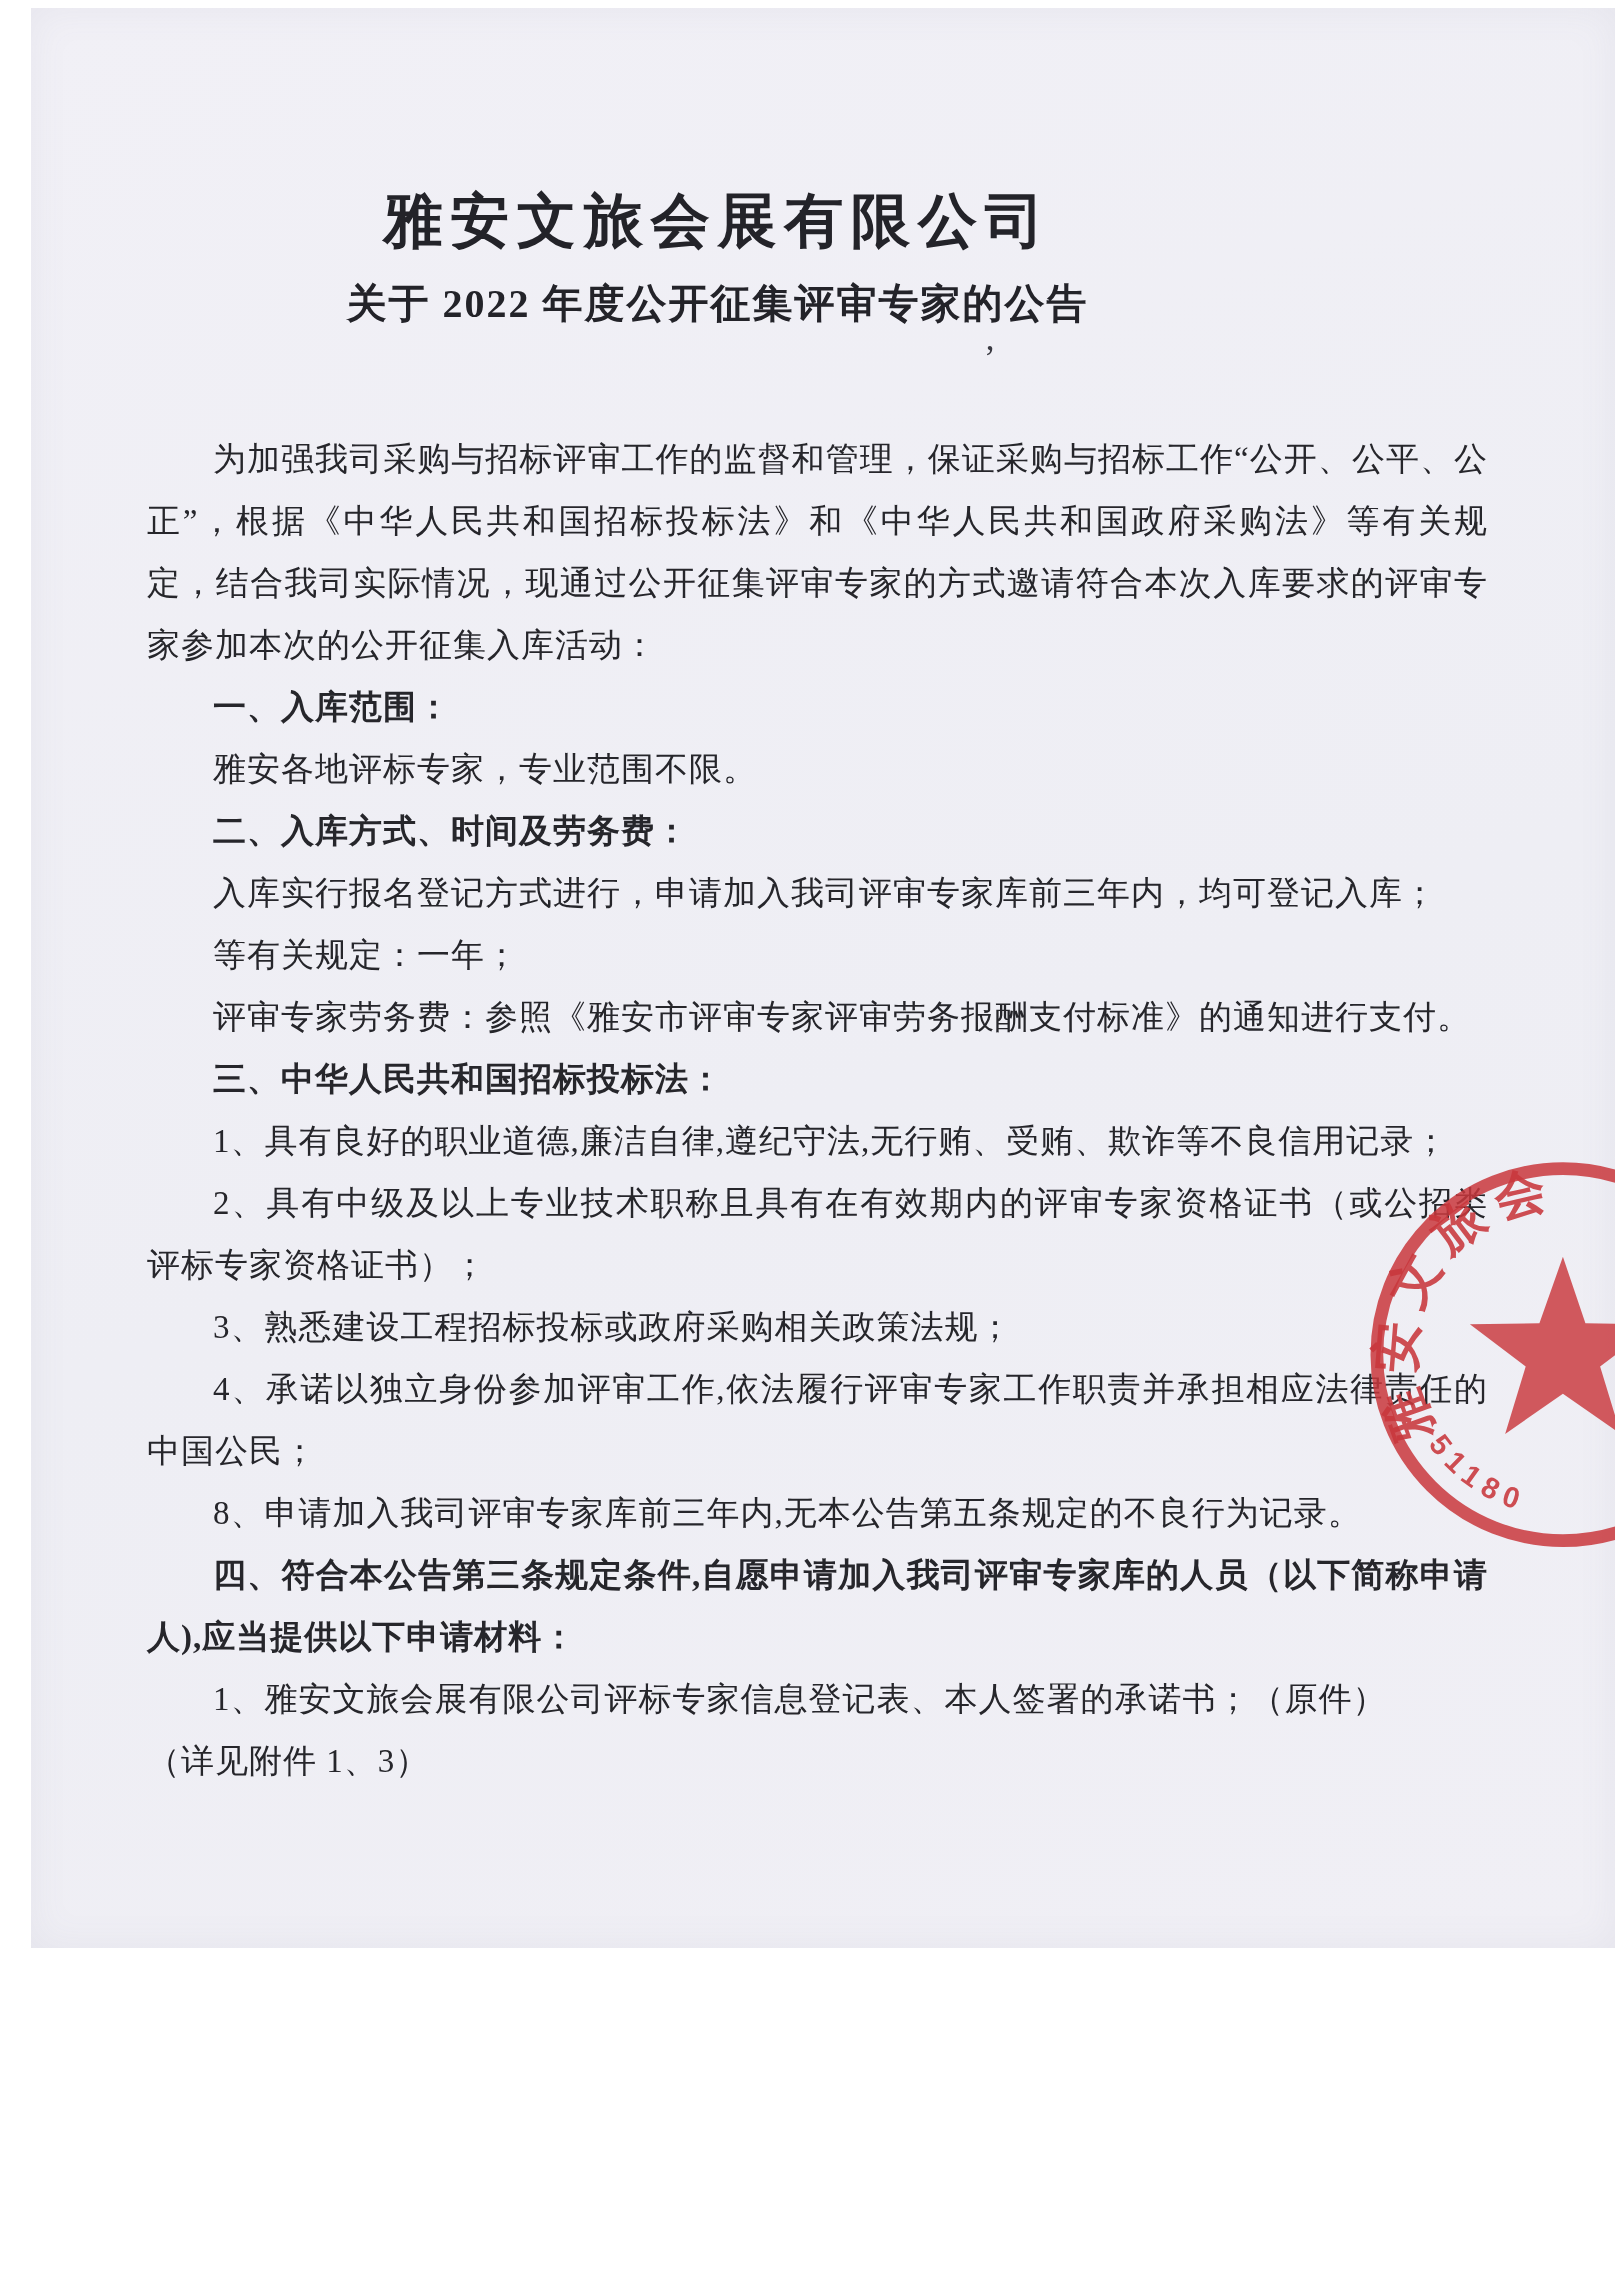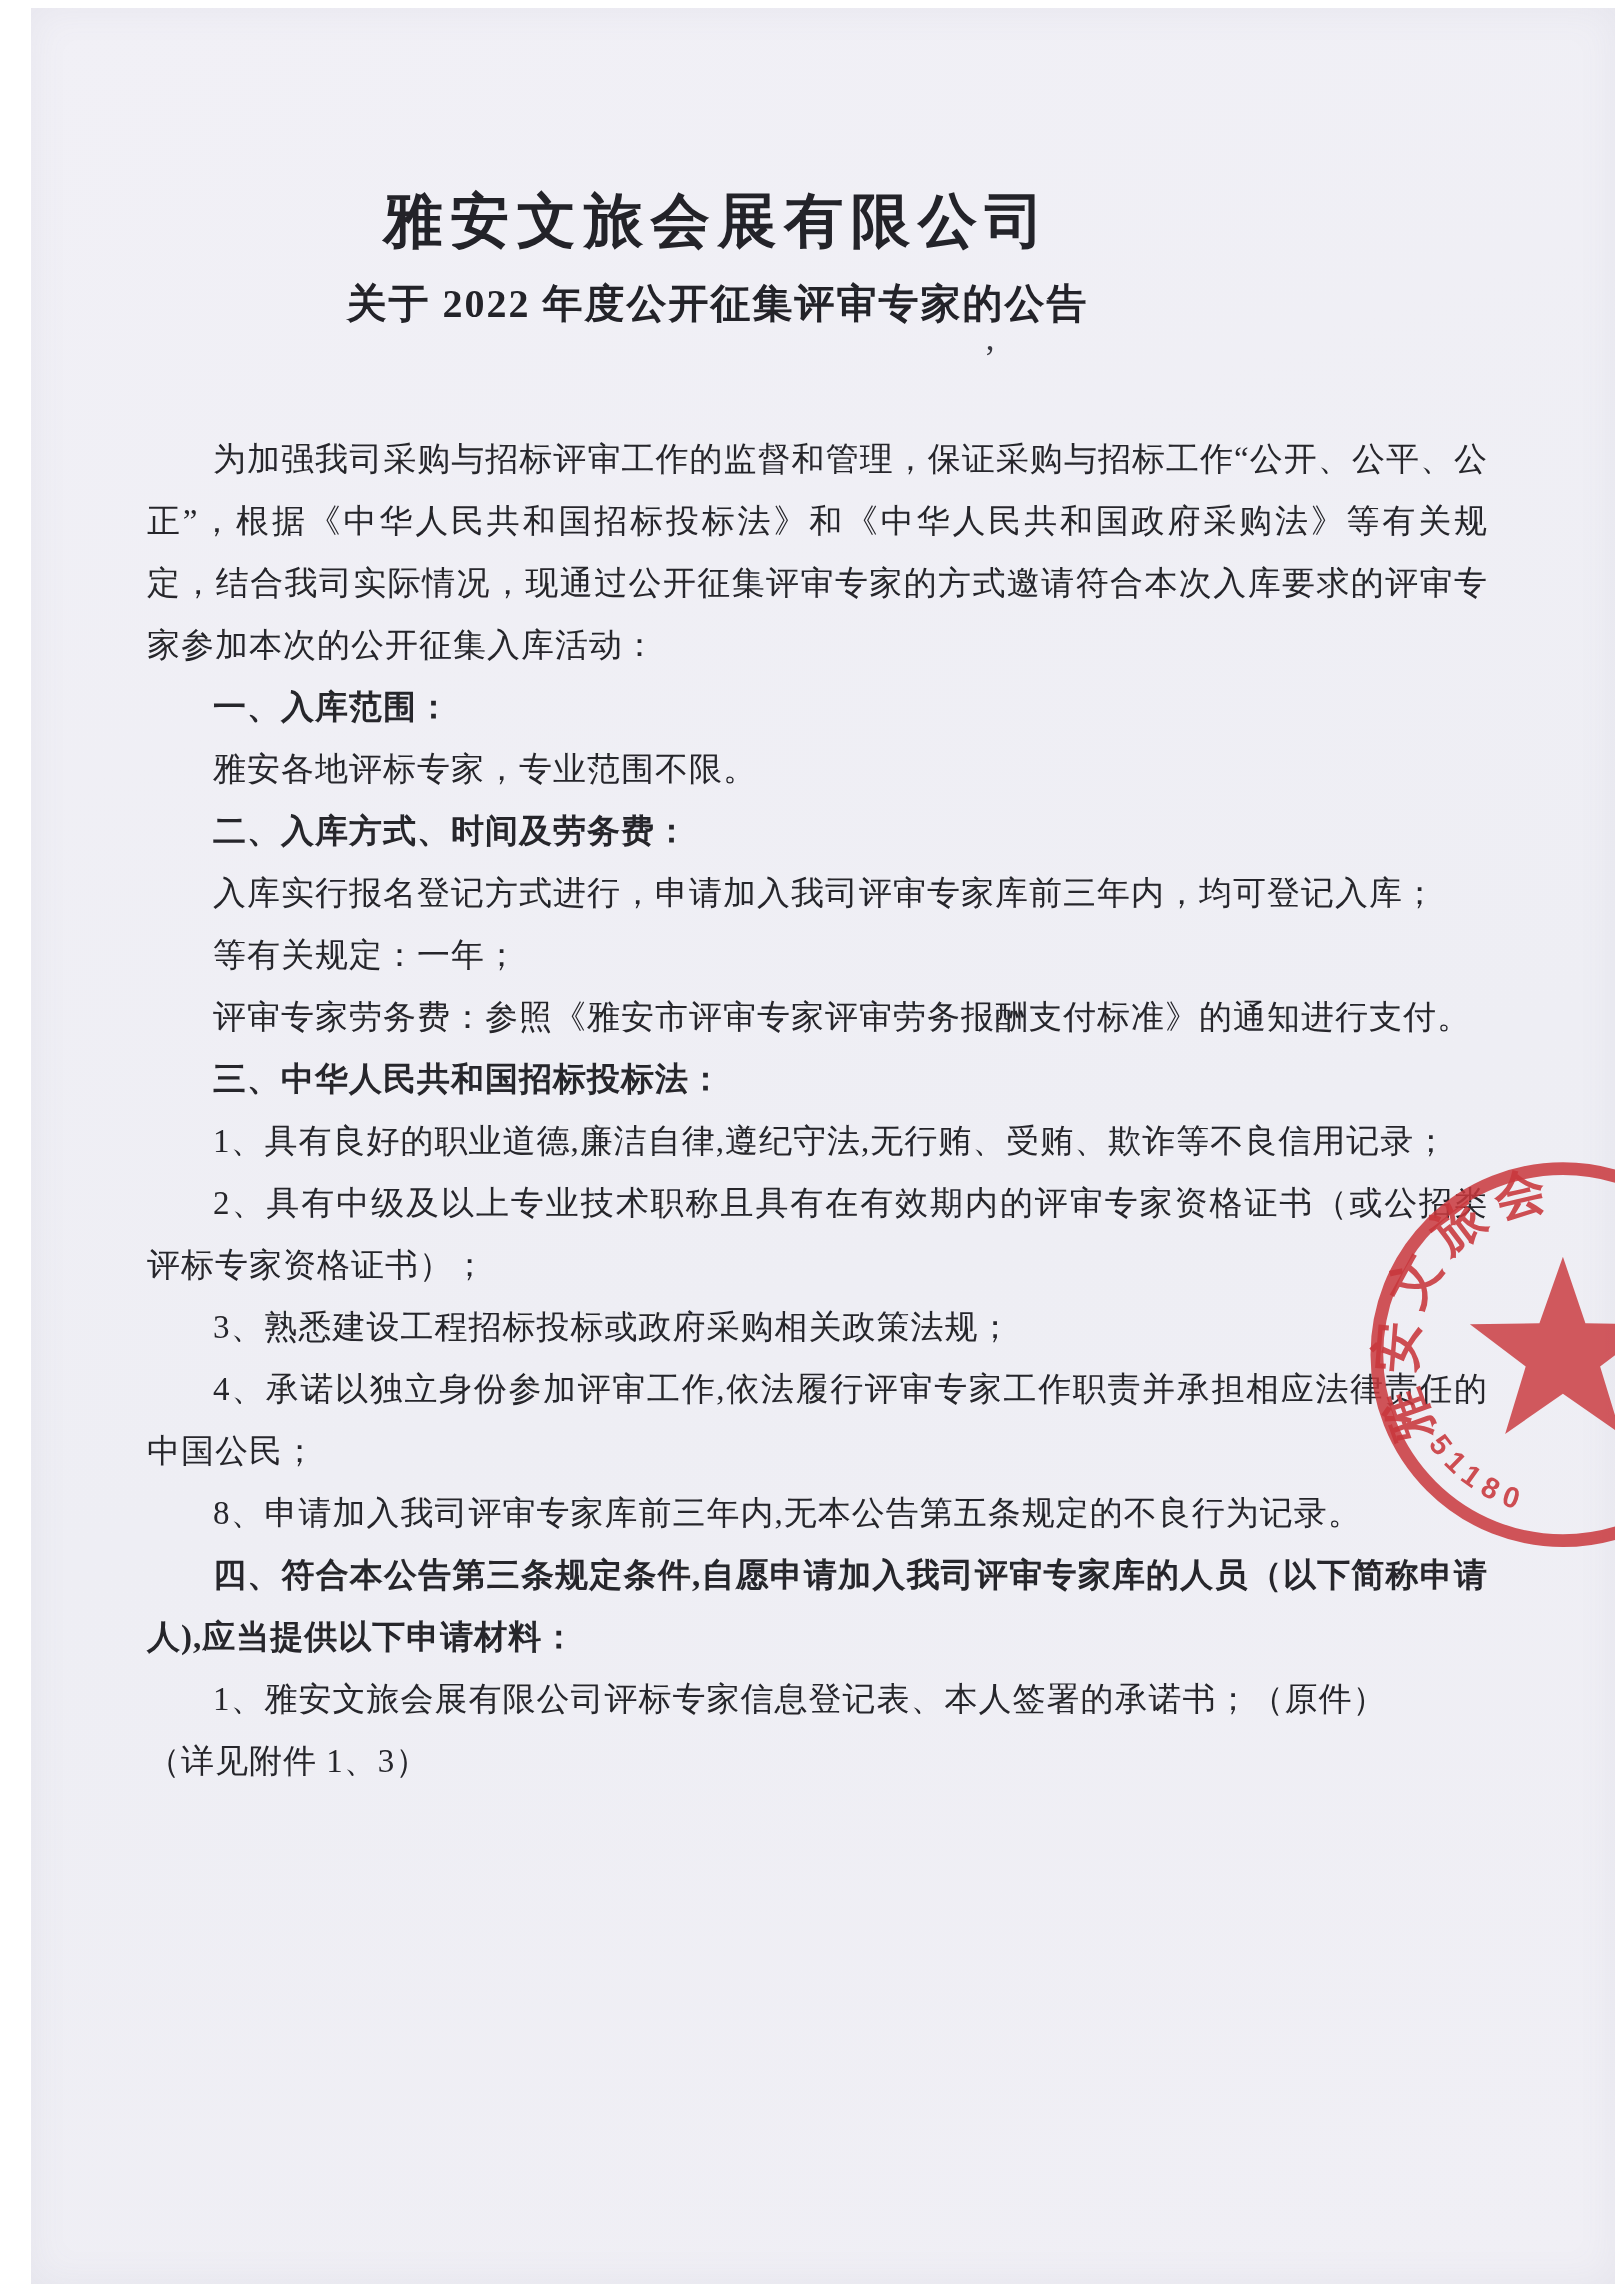--- a/index.html
+++ b/index.html
@@ -12,21 +12,21 @@
     height: 2293px;
     position: relative;
     overflow: hidden;
     font-family: "Liberation Serif", serif;
   }
   .page {
     position: absolute;
     left: 31px;
     top: 7.8px;
     width: 1584px;
-    height: 2276px;
+    height: 1940px;
     background: linear-gradient(160deg, #f1f0f6 0%, #eeeef4 55%, #f0eff5 100%);
     overflow: hidden;
     box-shadow: inset 0 0 39px rgba(120,120,140,0.08);
   }
   .titles {
     position: absolute;
     top: 178px;
     left: 59px;
     width: 1255px;
     text-align: center;

